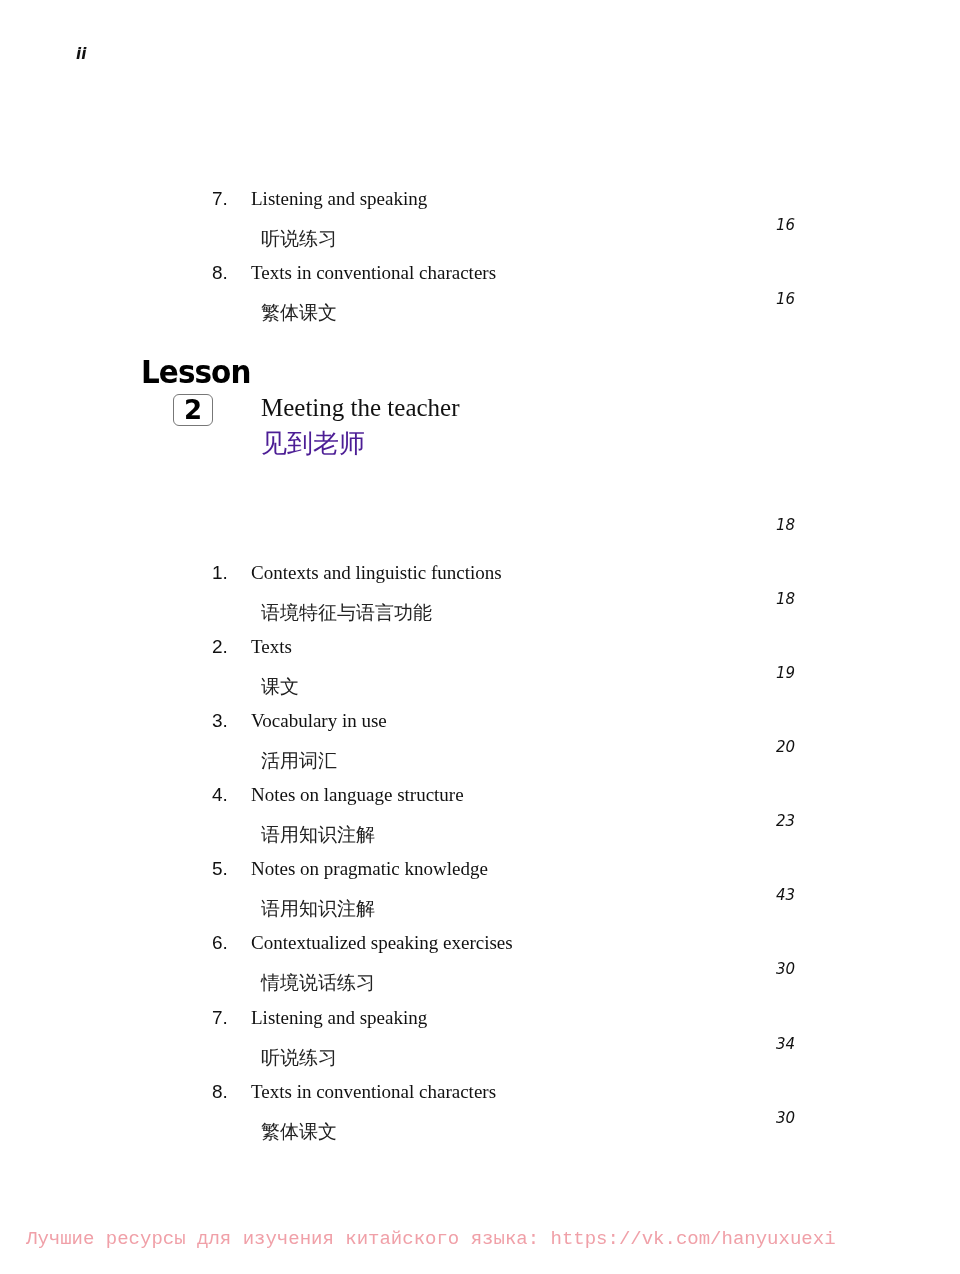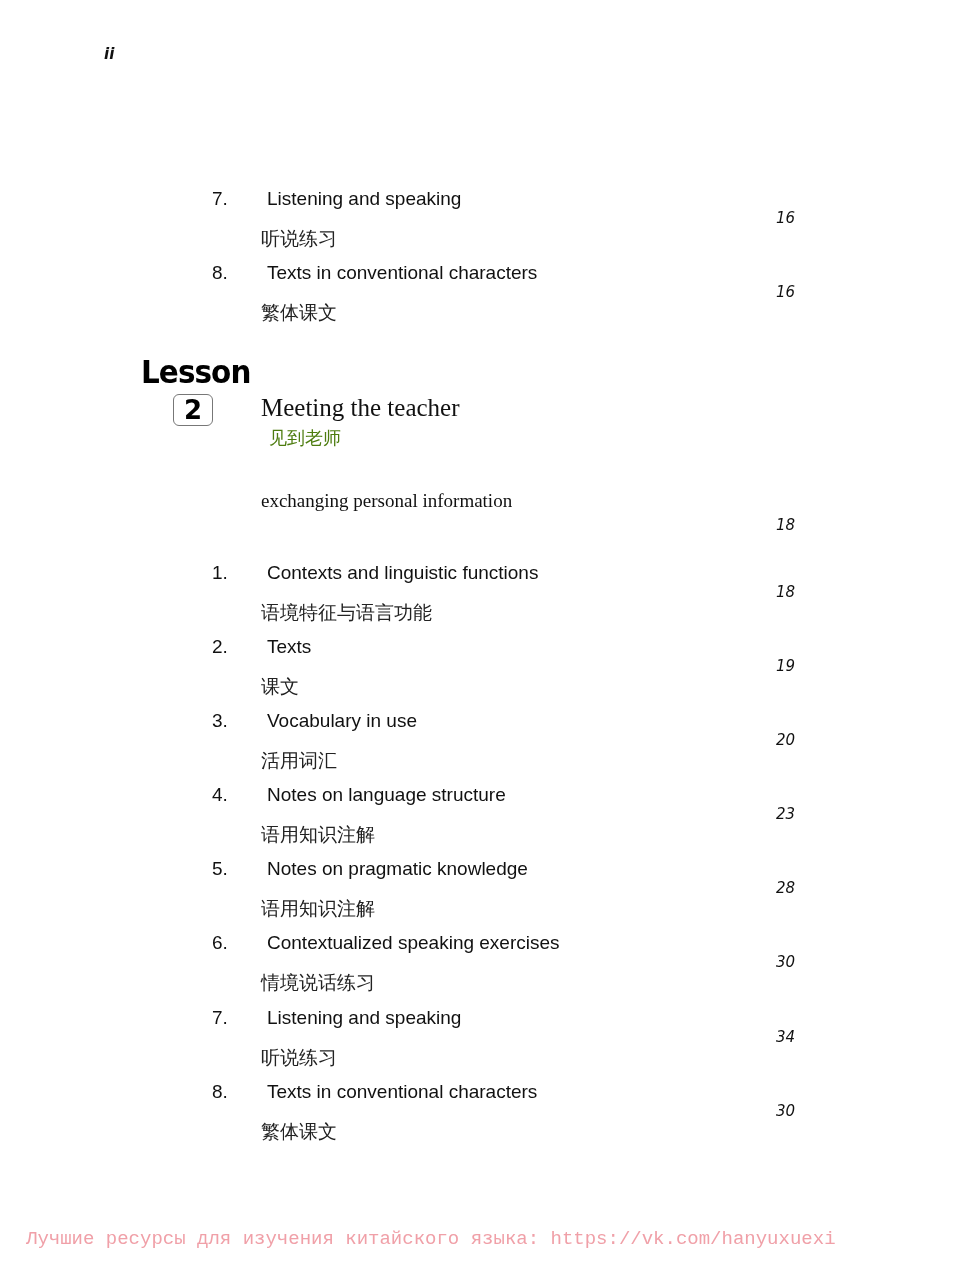--- a/index.html
+++ b/index.html
@@ -1,26 +1,26 @@
 <!DOCTYPE html>
 <html><head>
   <meta charset="utf-8">
   <style>
     html, body { margin: 0; padding: 0; background: #ffffff; }
     body { width: 960px; height: 1274px; position: relative; overflow: hidden; color: #111; }
-    .page-num { position: absolute; left: 76px; top: 45px; font-family: "DejaVu Sans", sans-serif; font-style: italic; font-weight: bold; font-size: 15px; color: #111; margin-left: 28px; }
+    .page-num { position: absolute; left: 76px; top: 45px; font-family: "DejaVu Sans", sans-serif; font-style: italic; font-weight: bold; font-size: 15px; color: #111; }
     .entry { position: absolute; left: 0; width: 960px; }
     .entry .num { position: absolute; left: 212px; top: 0; font-family: "Liberation Sans", sans-serif; font-size: 19px; color: #111; }
-    .entry .en { position: absolute; left: 267px; top: 0; font-family: Liberation Sans, sans-serif; font-size: 19px; color: #111; white-space: nowrap; }
+    .entry .en { position: absolute; left: 251px; top: 0; font-family: Liberation Serif, serif; font-size: 19px; color: #111; white-space: nowrap; }
     .entry .zh { position: absolute; left: 261px; top: 26px; font-family: "DejaVu Sans", sans-serif; font-size: 19px; color: #222; white-space: nowrap; margin-top: 12px; }
-    .entry .pg { position: absolute; left: 776px; top: 21px; font-family: "DejaVu Sans", sans-serif; font-style: italic; font-size: 15px; color: #111; }
+    .entry .pg { position: absolute; left: 776px; top: 28px; font-family: "DejaVu Sans", sans-serif; font-style: italic; font-size: 15px; color: #111; }
     .lesson-word { position: absolute; left: 141px; top: 353px; font-family: "DejaVu Sans", sans-serif; font-weight: bold; font-size: 32px; letter-spacing: -1px; transform: scaleX(0.92); transform-origin: left; color: #000; }
     .lesson-box { position: absolute; left: 173px; top: 394px; width: 40px; height: 32px; border: 1.5px solid #777; border-radius: 6px; display: flex; align-items: center; justify-content: center; font-family: "DejaVu Sans", sans-serif; font-weight: bold; font-size: 26px; color: #000; box-sizing: border-box; }
     .lesson-title { position: absolute; left: 261px; top: 394px; font-family: "Liberation Serif", serif; font-size: 25px; color: #111; white-space: nowrap; }
-    .lesson-title-zh { position: absolute; left: 269px; top: 426px; font-family: "DejaVu Sans", sans-serif; font-size: 18px; color: #4d7c0f; white-space: nowrap; }
+    .lesson-title-zh { position: absolute; left: 261px; top: 426px; font-family: "DejaVu Sans", sans-serif; font-size: 26px; color: #4c1d95; white-space: nowrap; }
     .ling { position: absolute; left: 261px; top: 487px; font-family: "Liberation Serif", serif; font-size: 19px; line-height: 28px; color: #111; white-space: nowrap; }
     .ling-pg { position: absolute; left: 776px; top: 516px; font-family: "DejaVu Sans", sans-serif; font-style: italic; font-size: 15px; color: #111; }
     .watermark { position: absolute; left: 26px; top: 1228px; font-family: Liberation Mono, monospace; font-size: 19px; color: #f0a0a8; white-space: nowrap; }
   </style>
 </head>
 <body>
 
 <div class="page-num">ii</div>
 
 <div class="entry" style="top:188px;">
@@ -35,21 +35,20 @@
   <span class="zh">繁体课文</span>
   <span class="pg">16</span>
 </div>
 
 <div class="lesson-word">Lesson</div>
 <div class="lesson-box">2</div>
 <div class="lesson-title">Meeting the teacher</div>
 <div class="lesson-title-zh">见到老师</div>
 
 <div class="ling">
-  <div>exchanging personal information</div>
 </div>
 <div class="ling-pg">18</div>
 
 <div class="entry" style="top:562px;">
   <span class="num">1.</span>
   <span class="en">Contexts and linguistic functions</span>
   <span class="zh">语境特征与语言功能</span>
   <span class="pg">18</span>
 </div>
 <div class="entry" style="top:636px;">
@@ -67,21 +66,21 @@
 <div class="entry" style="top:784px;">
   <span class="num">4.</span>
   <span class="en">Notes on language structure</span>
   <span class="zh">语用知识注解</span>
   <span class="pg">23</span>
 </div>
 <div class="entry" style="top:858px;">
   <span class="num">5.</span>
   <span class="en">Notes on pragmatic knowledge</span>
   <span class="zh">语用知识注解</span>
-  <span class="pg">28</span>
+  <span class="pg">43</span>
 </div>
 <div class="entry" style="top:932px;">
   <span class="num">6.</span>
   <span class="en">Contextualized speaking exercises</span>
   <span class="zh">情境说话练习</span>
   <span class="pg">30</span>
 </div>
 <div class="entry" style="top:1007px;">
   <span class="num">7.</span>
   <span class="en">Listening and speaking</span>

